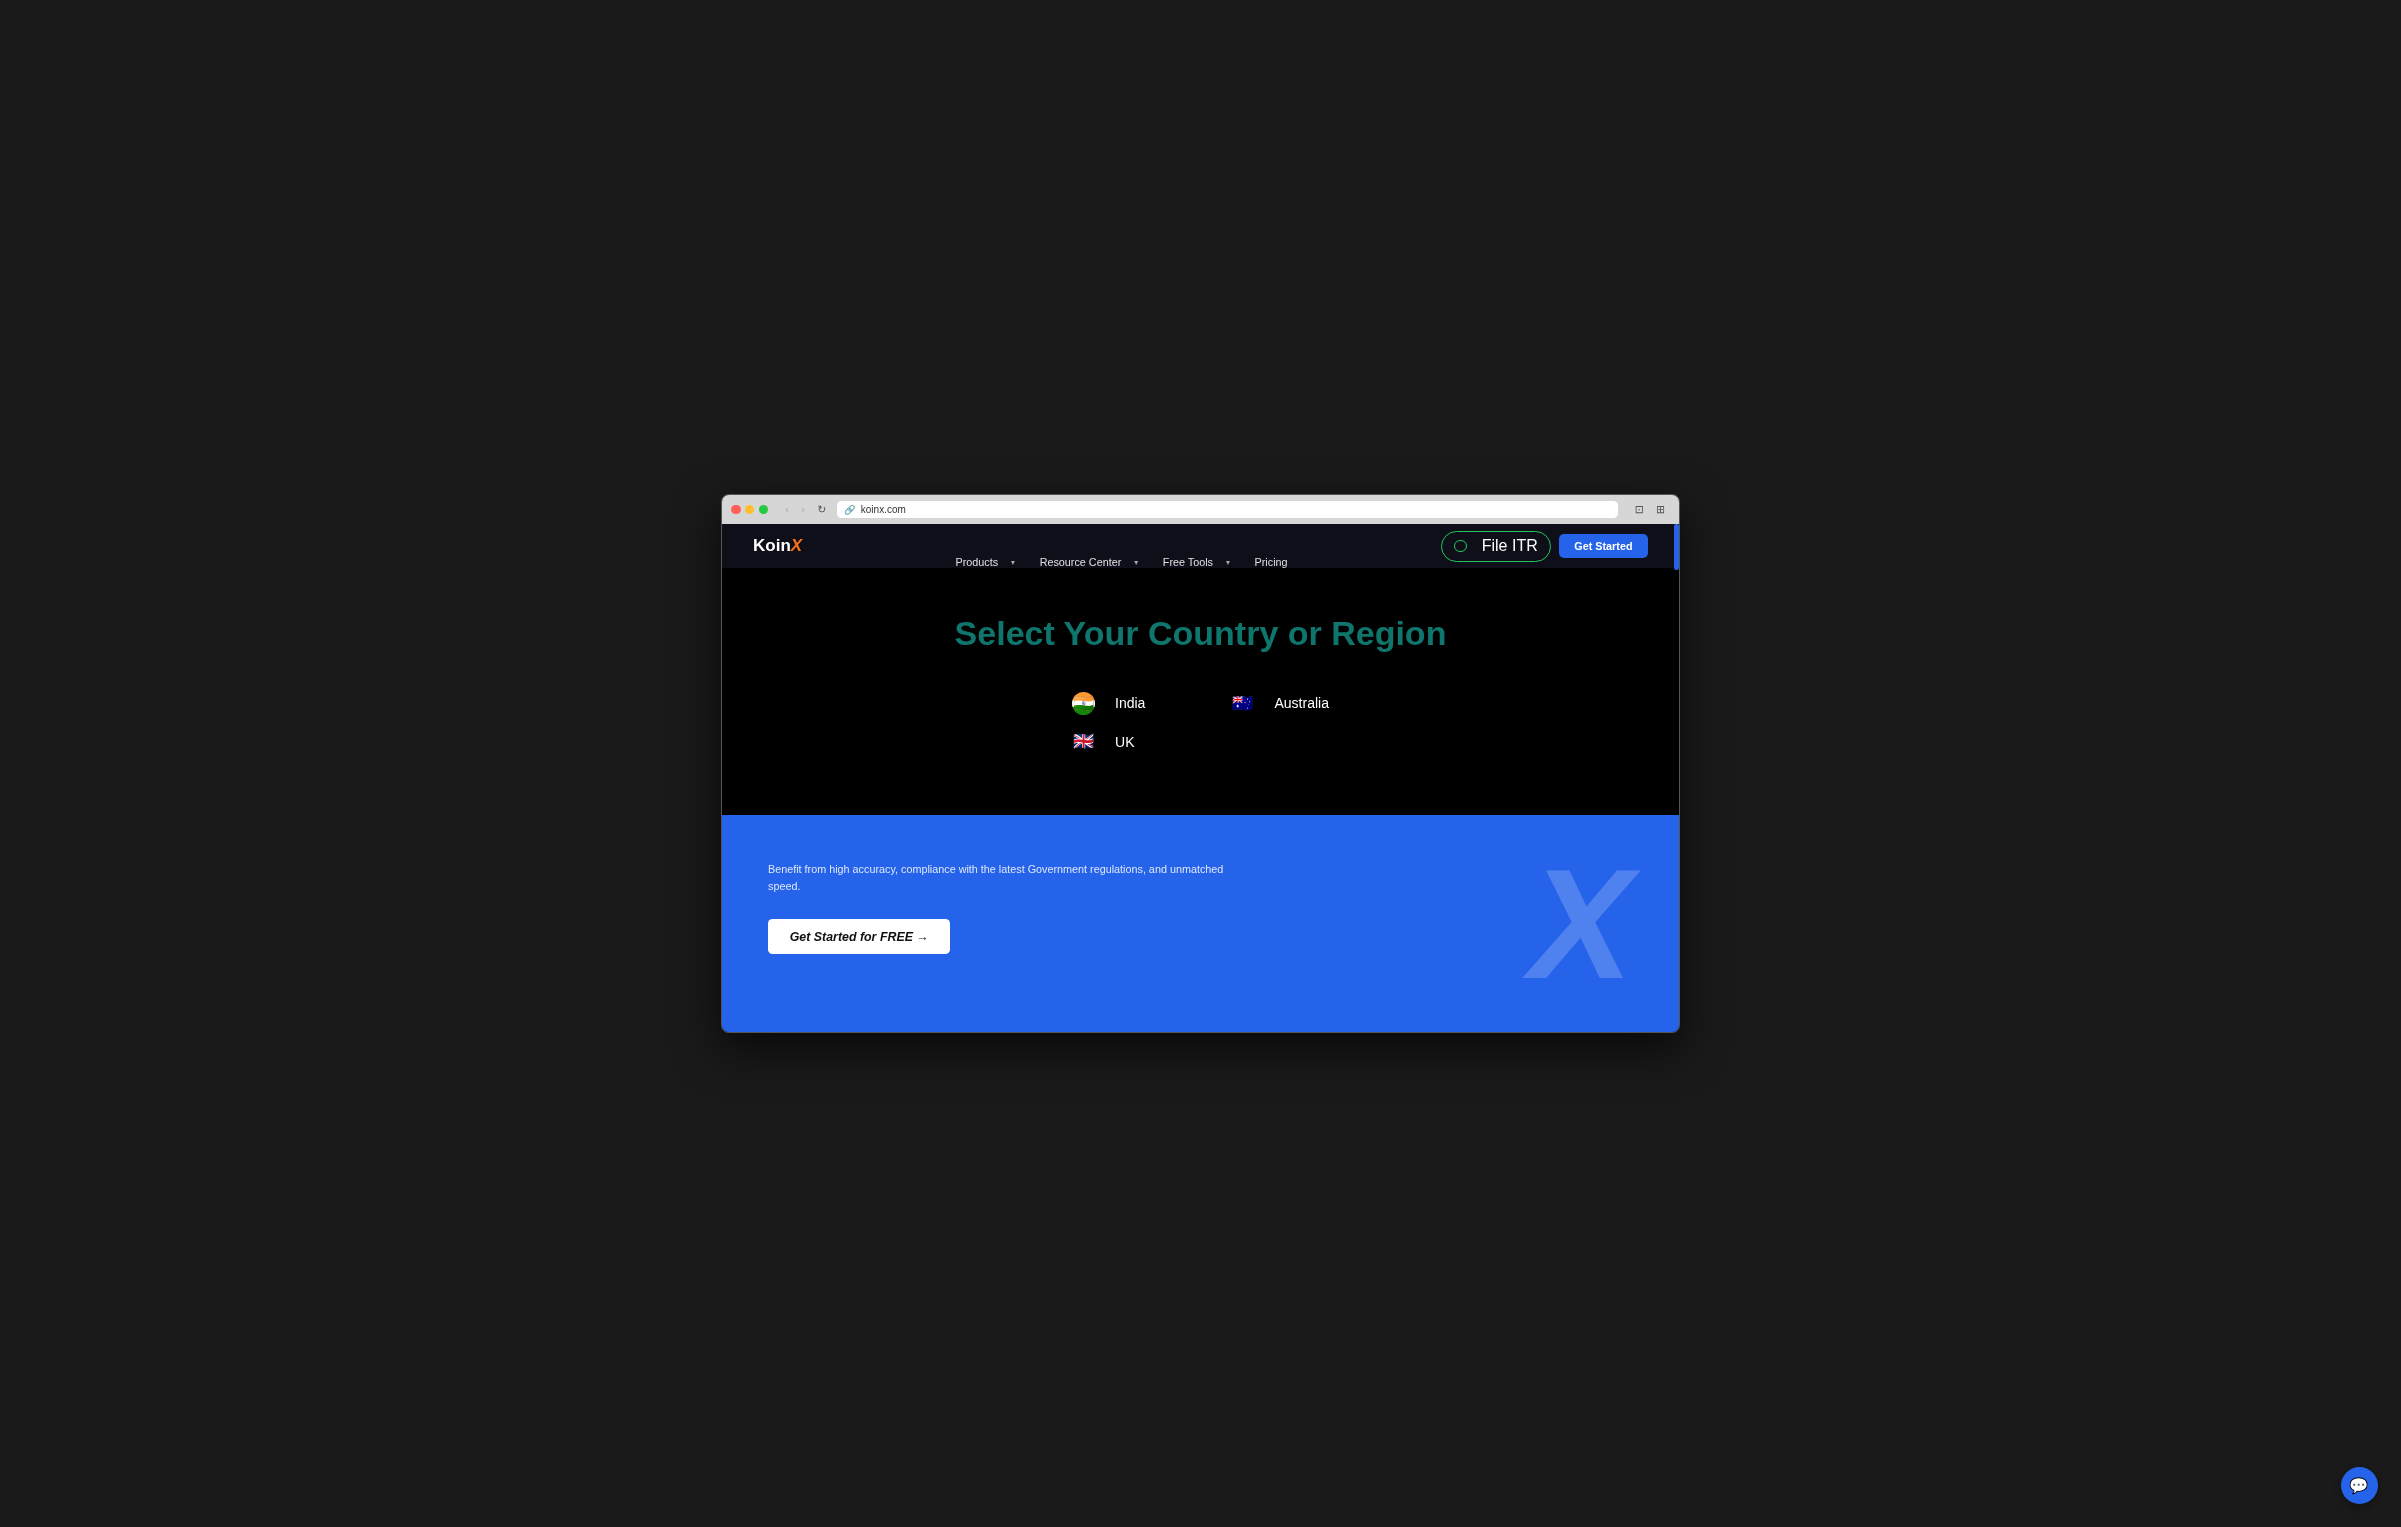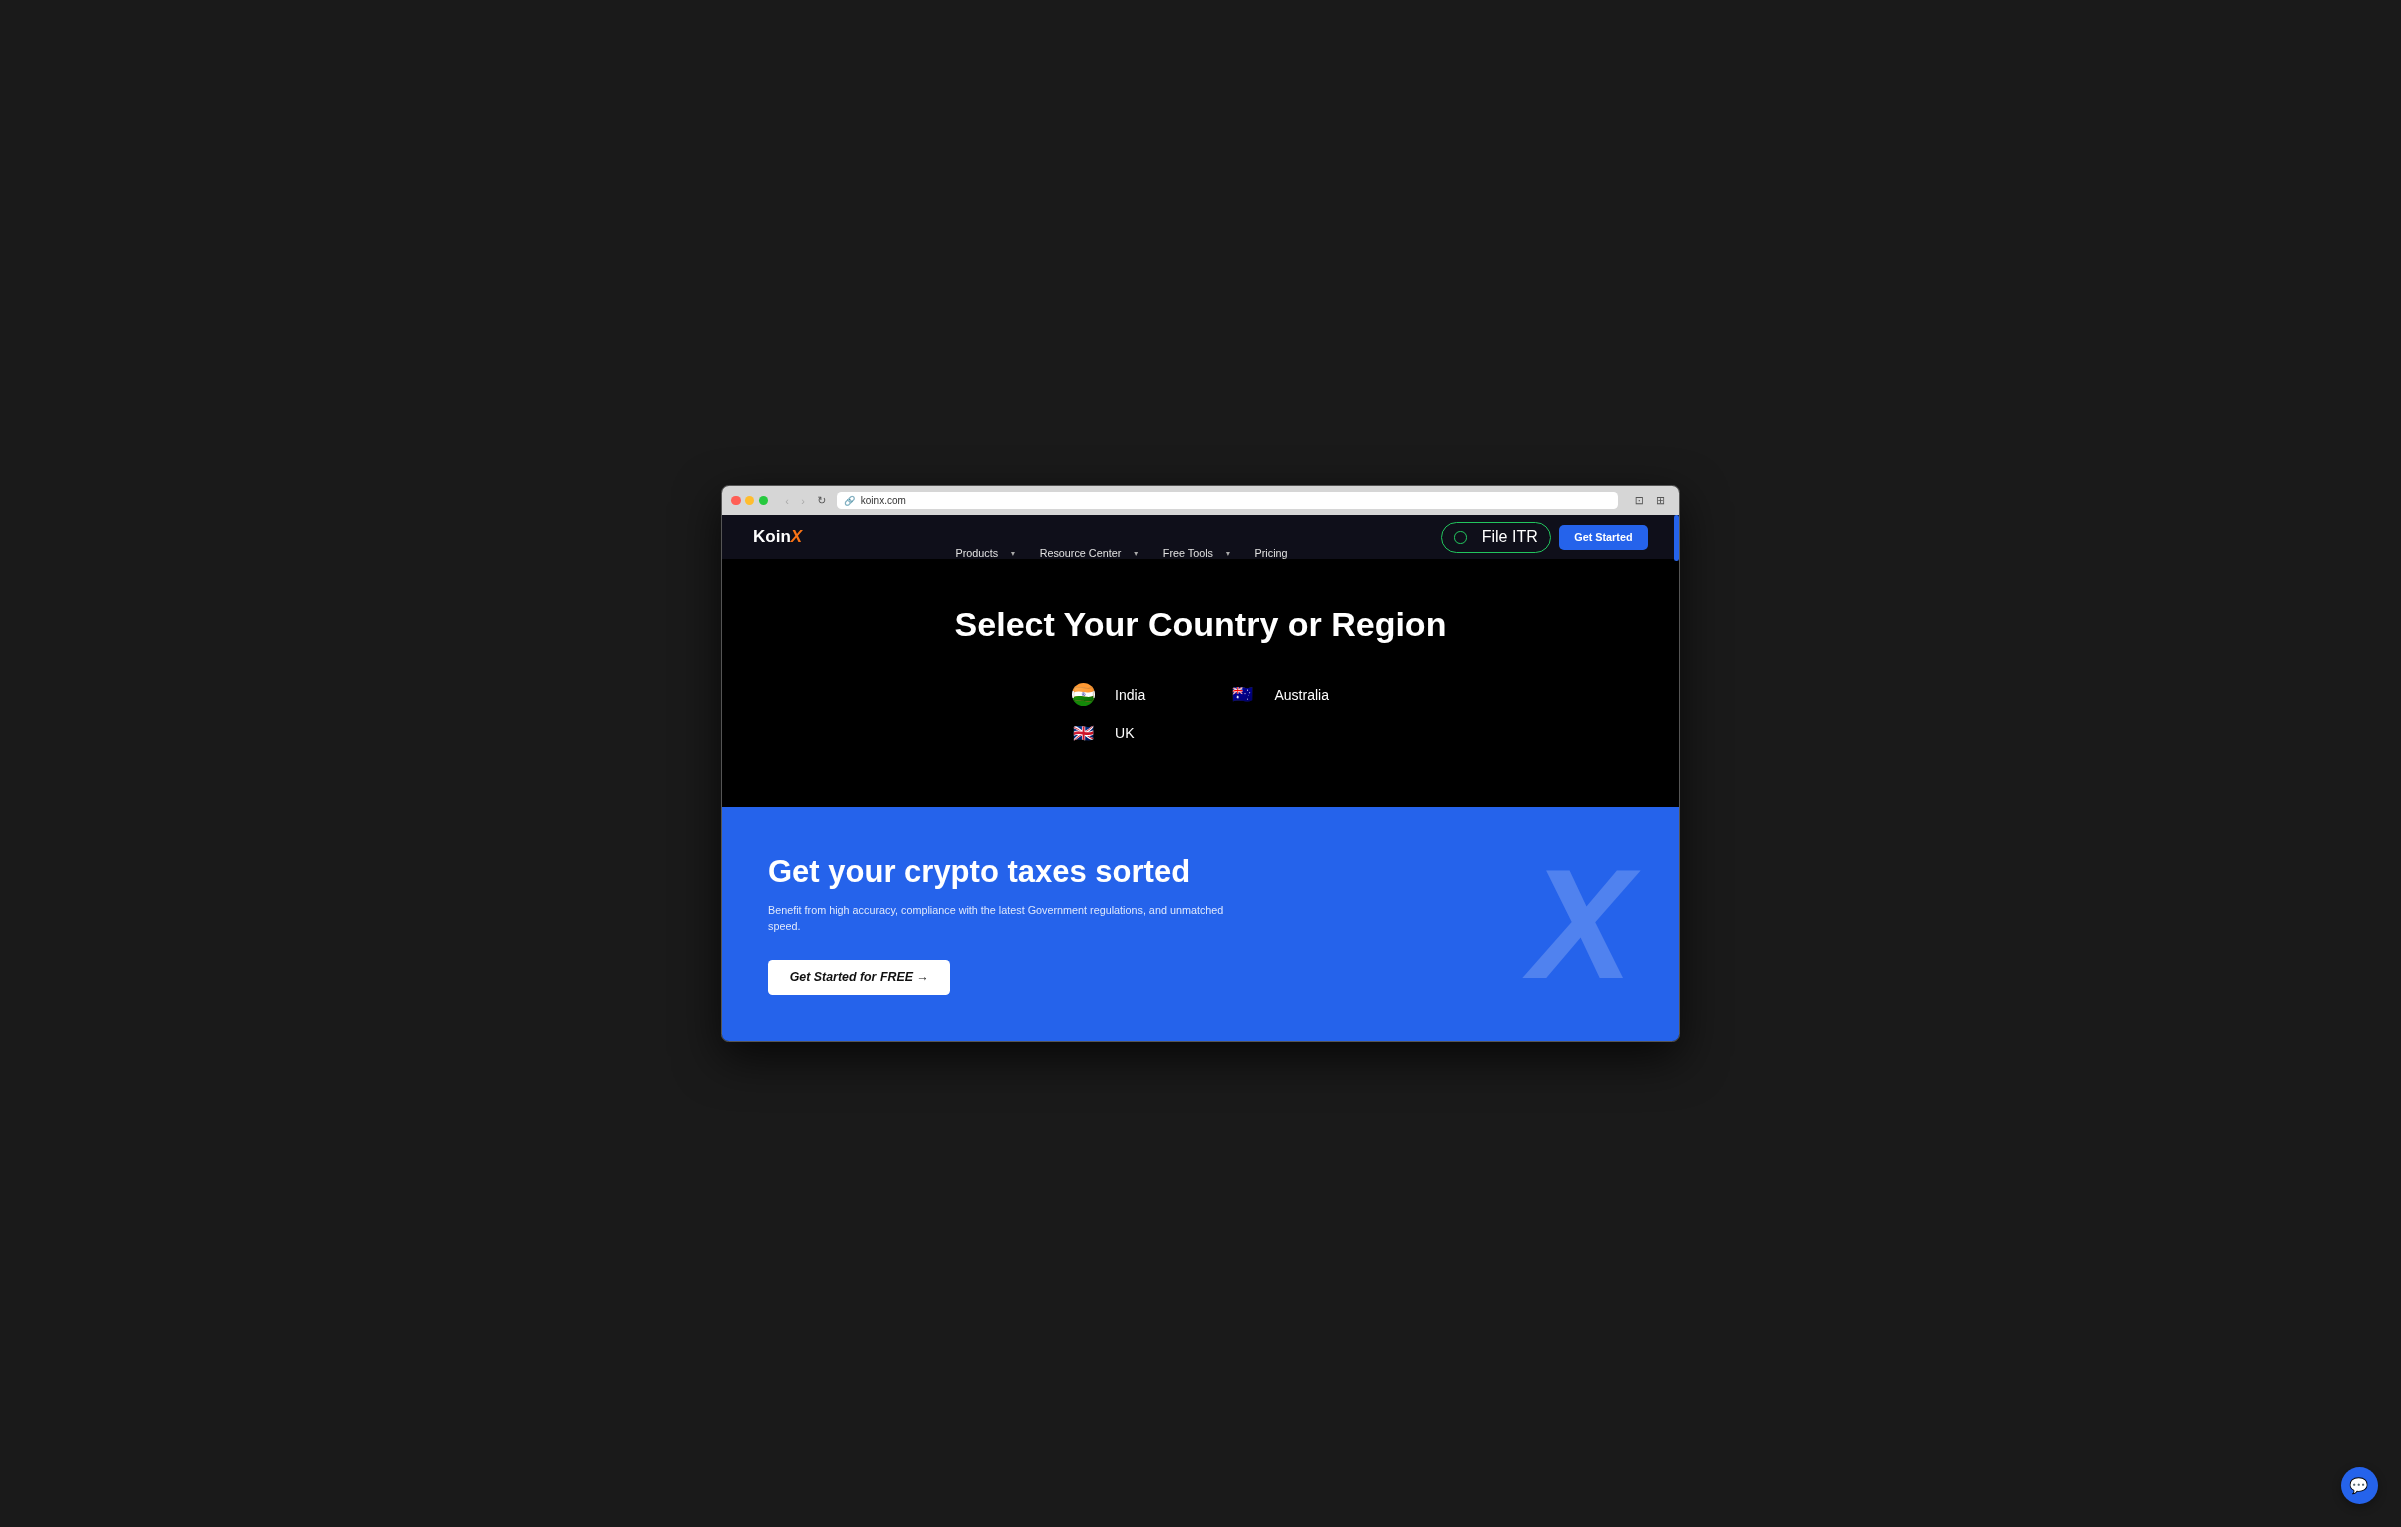--- a/index.html
+++ b/index.html
@@ -183,21 +183,21 @@
     .hero-section {
       background: #000;
       padding: 46px 31px 62px;
       display: flex;
       flex-direction: column;
       align-items: center;
     }
     .hero-title {
       font-size: 34px;
       font-weight: 700;
-      color: #ffffff;
+      color: #0f766e;
       text-align: left;
       margin-bottom: 31px;
     }
     .country-grid {
       display: grid;
       grid-template-columns: 1fr 1fr;
       gap: 15.5px 62px;
       margin-top: 7.7px;
     }
     .country-item {
@@ -412,21 +412,20 @@
         <div class="country-item">
           <div class="country-flag flag-uk"></div>
           <span class="country-name">UK</span>
         </div>
       </div>
     </section>
 
     <section class="cta-section">
       <div class="cta-x-shape">X</div>
       <div class="cta-content">
-        <h2 class="cta-title">Get your crypto taxes sorted</h2>
         <p class="cta-subtitle">Benefit from high accuracy, compliance with the latest Government regulations, and unmatched speed.</p>
         <button class="cta-btn">
           <span>Get Started for FREE →</span>
         </button>
       </div>
     </section>
 
   </div>
 </div>
 

